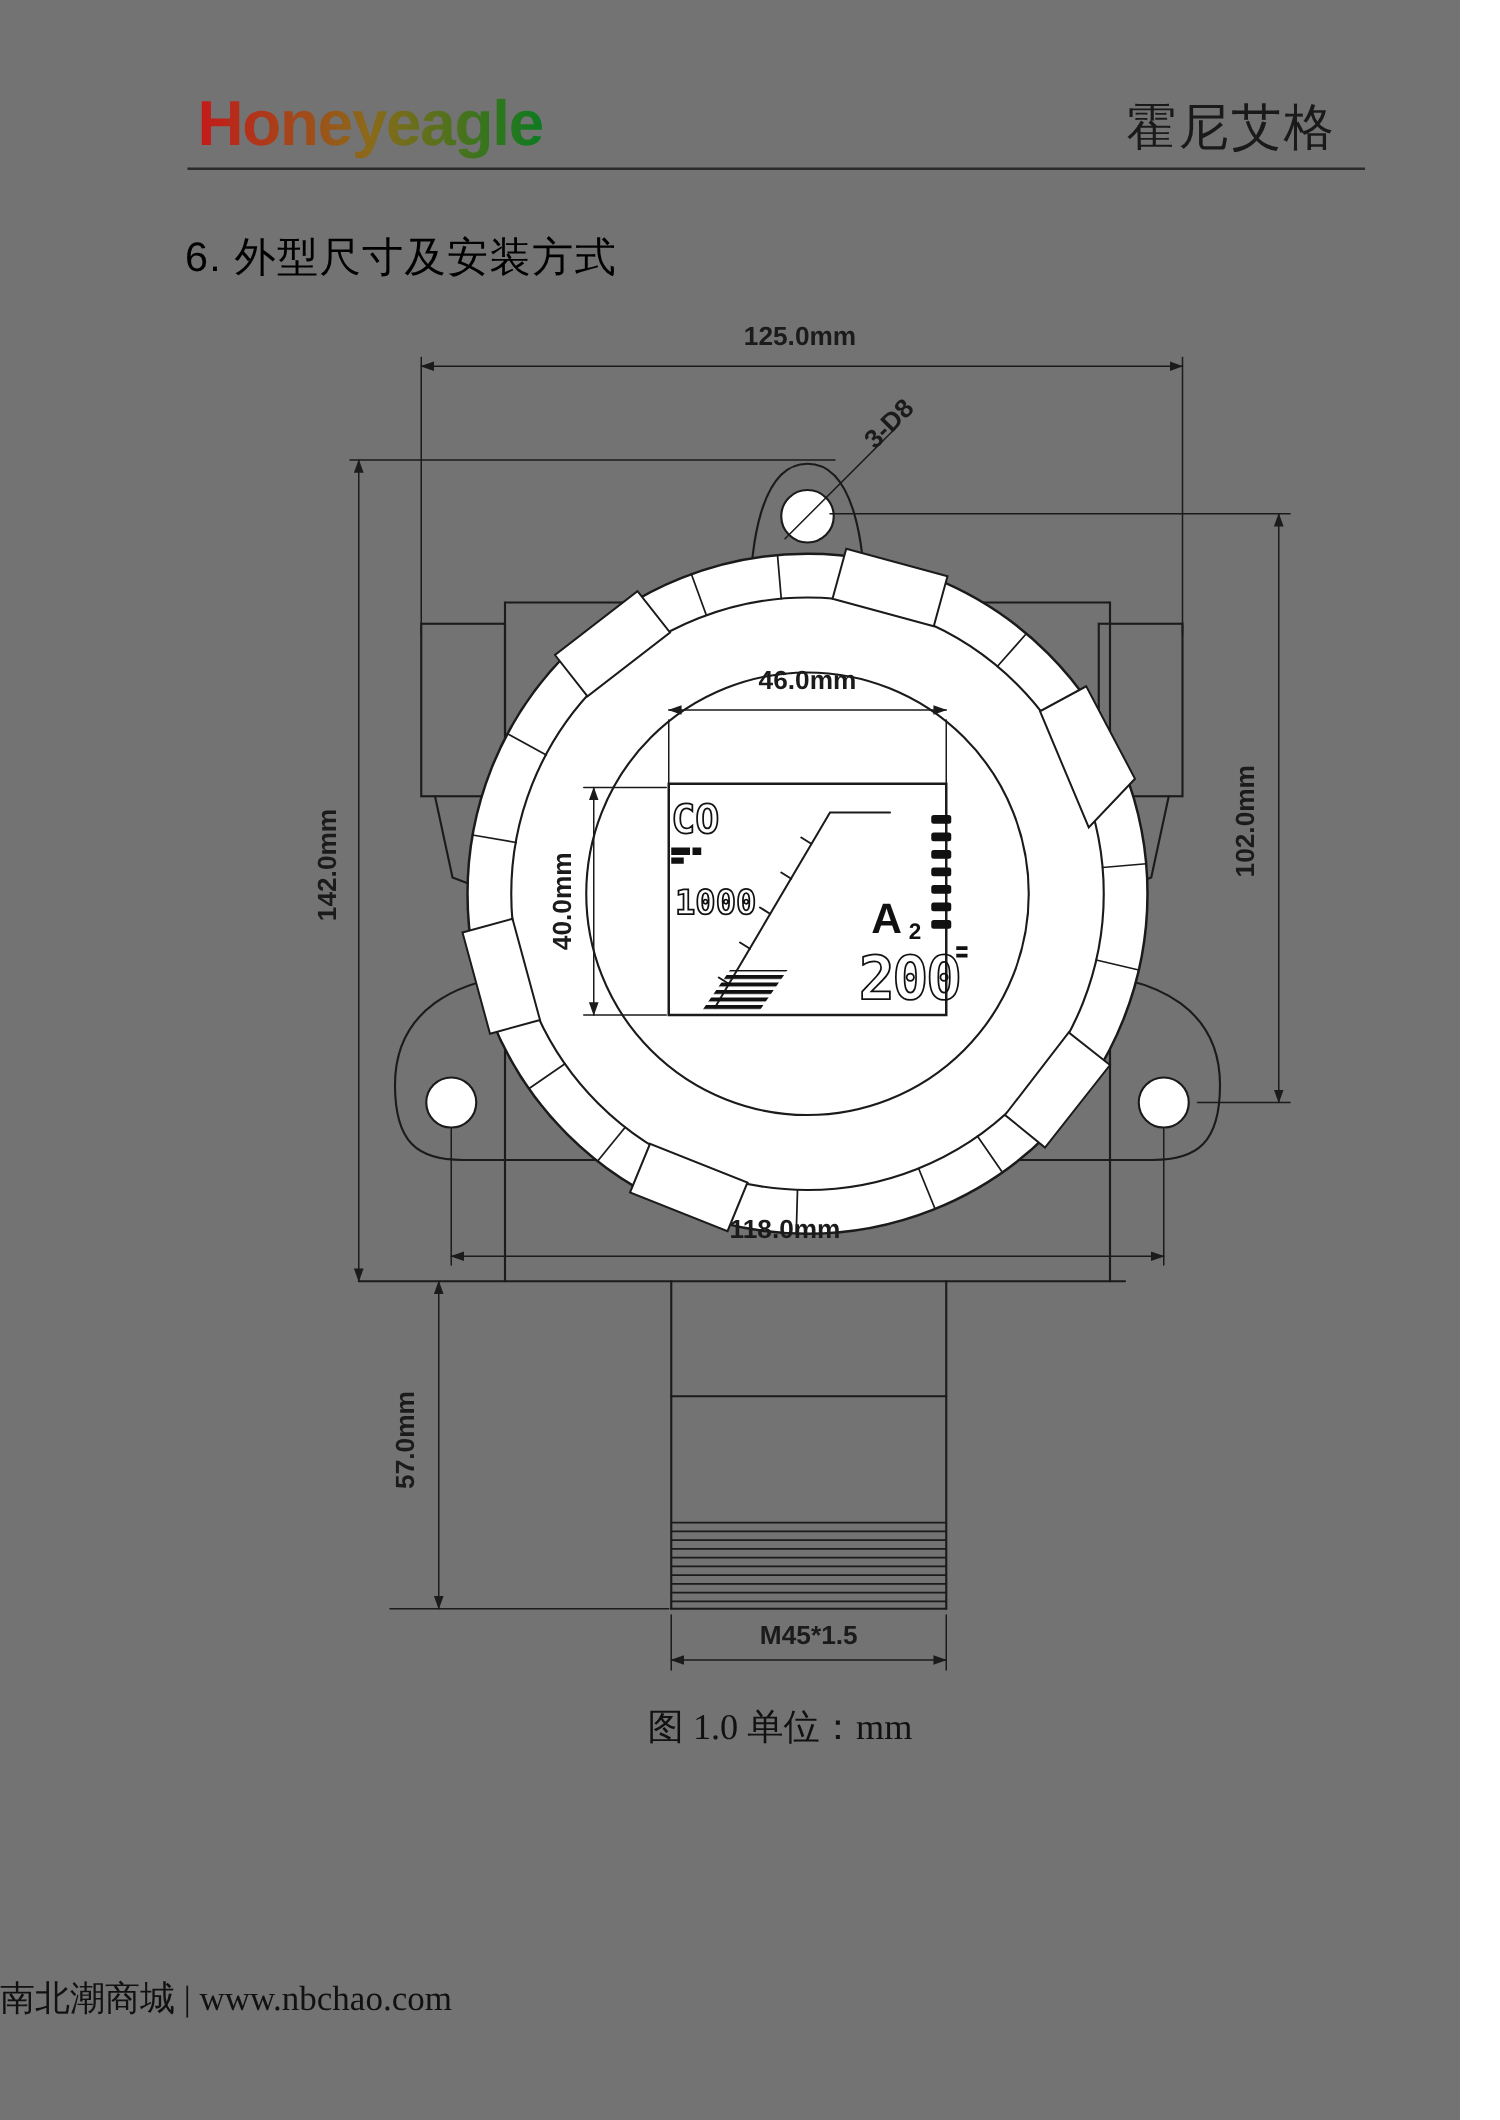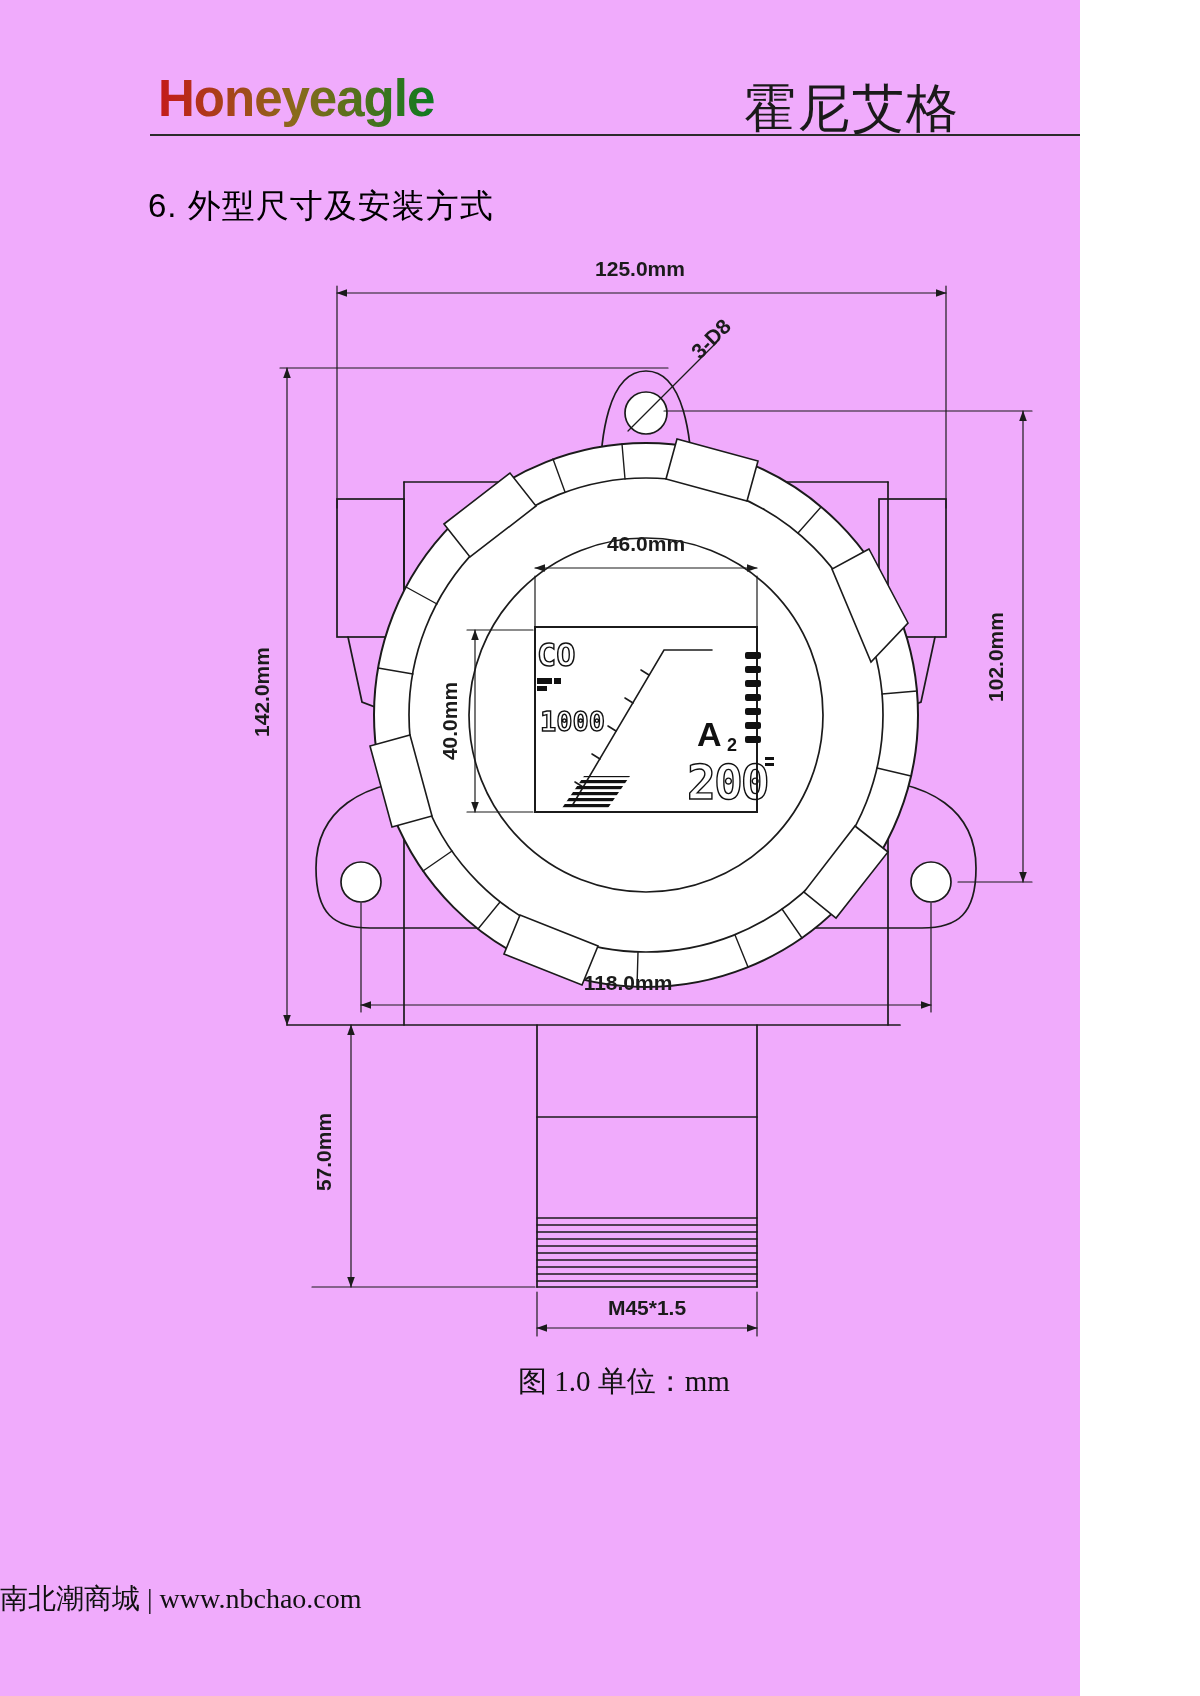--- a/index.html
+++ b/index.html
@@ -1,18 +1,18 @@
 <!DOCTYPE html>
 <html><head>
 <meta charset="utf-8">
 <style>
   html,body{margin:0;padding:0;background:#ffffff;}
-  .page{position:relative;width:1080px;height:1696px;background:#f0abfc;overflow:hidden;
+  .page{position:relative;width:1168px;height:1696px;background:#737373;overflow:hidden;
         font-family:"Liberation Sans",sans-serif;color:#111;}
-  .brand-cn{position:absolute;top:74px;right:120px;font-size:52px;letter-spacing:2px;
+  .brand-cn{position:absolute;top:74px;right:99px;font-size:40px;letter-spacing:2px;
             color:#1a1a1a;font-family:"Liberation Sans",sans-serif;margin-left:34px;}
   .head-rule{position:absolute;top:134px;left:150px;width:942px;height:2px;background:#2b2b2b;}
   .section-title{position:absolute;top:184px;left:148px;font-size:33px;font-weight:500;
                  letter-spacing:1px;color:#000;}
   .caption{position:absolute;top:1362px;left:0;width:1200px;text-align:center;
            font-family:"Liberation Serif",serif;font-size:29px;color:#111;padding-left:24px;}
   .footer{position:absolute;top:1580px;left:0;width:1200px;text-align:left;
           font-family:"Liberation Serif",serif;font-size:28px;color:#111;}
   svg text{user-select:none;}
   .dimtxt{font-family:"Liberation Sans",sans-serif;font-size:21px;font-weight:bold;fill:#1b1b1b;}

